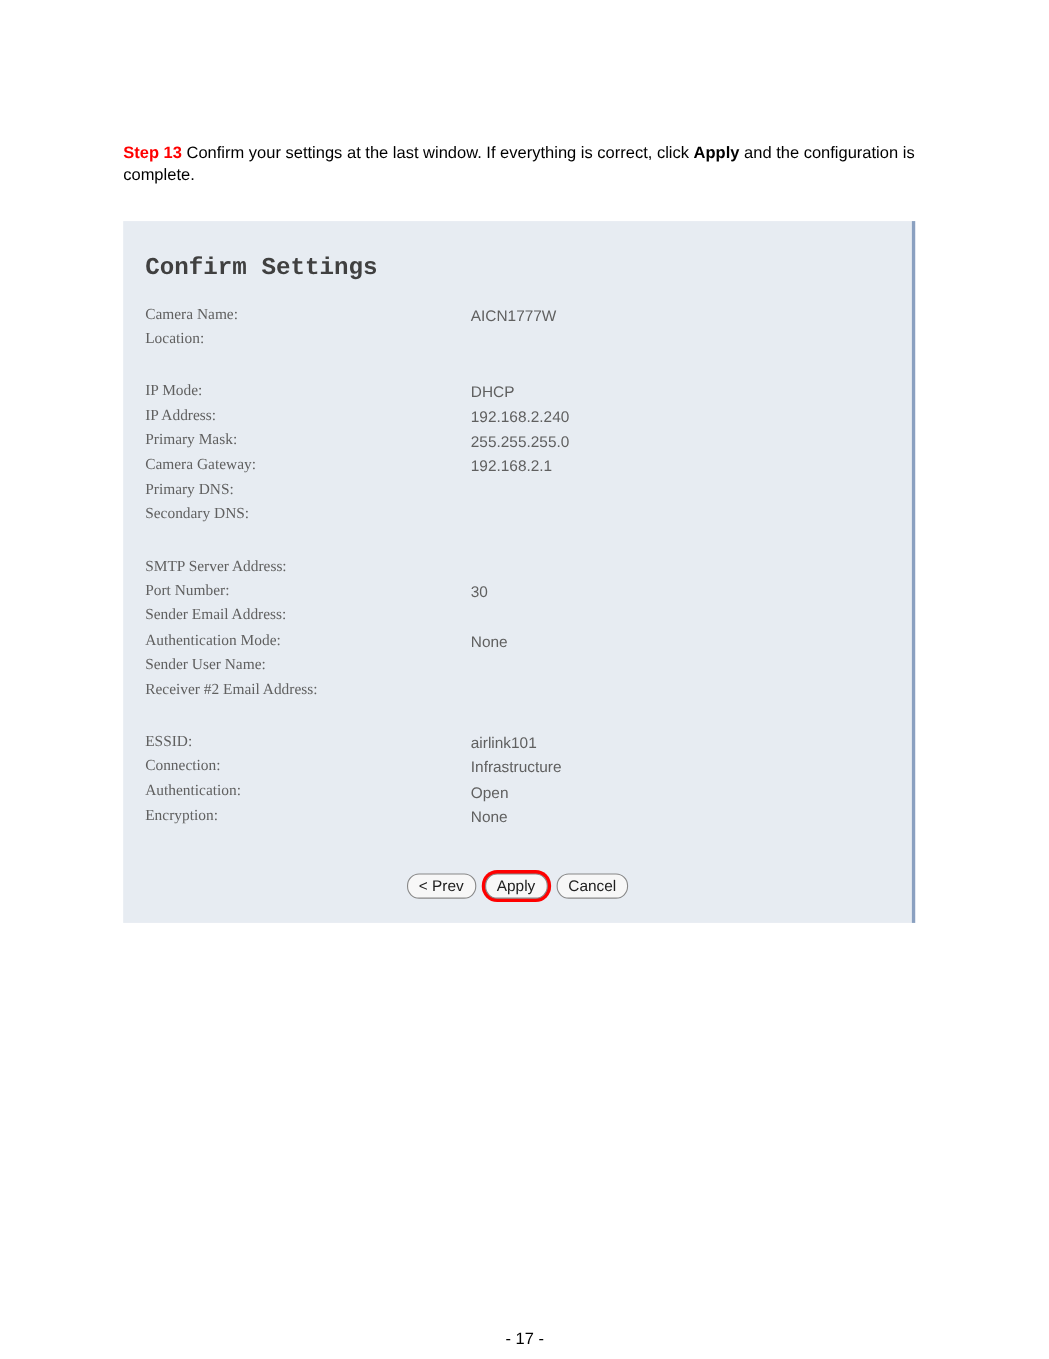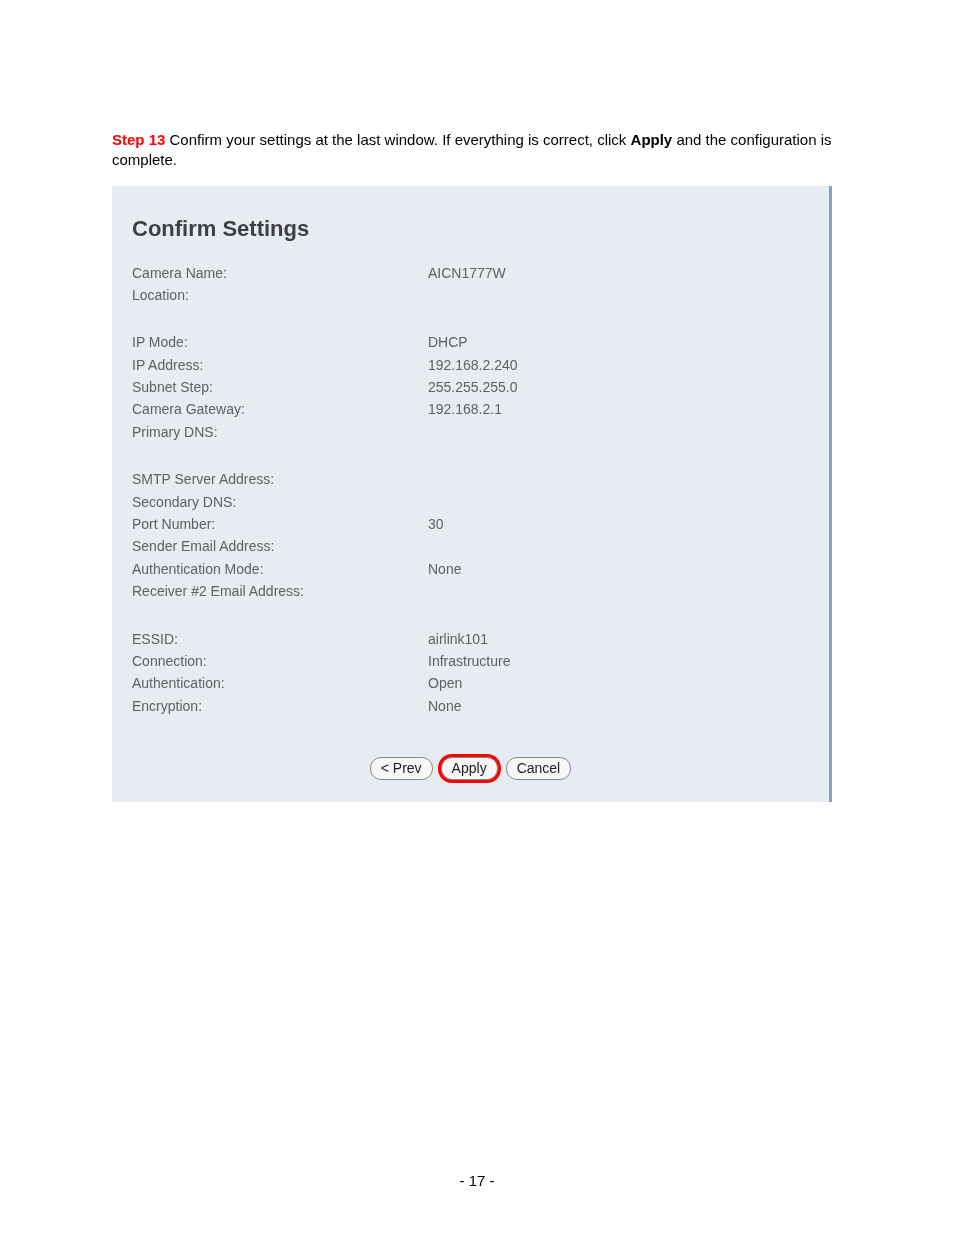--- a/index.html
+++ b/index.html
@@ -10,21 +10,21 @@
     font-family: Arial, Helvetica, sans-serif;
     color: #000000;
   }
   .page {
     padding: 115px 112px 0 112px;
     box-sizing: border-box;
   }
   .intro {
     font-size: 15px;
     line-height: 1.35;
-    margin-bottom: 15px;
+    margin-bottom: 30px;
   }
   .step-label {
     color: #ff0000;
     font-weight: bold;
   }
   .bold {
     font-weight: bold;
   }
   .panel {
     width: 720px;
@@ -32,34 +32,36 @@
     background: #e7ecf2;
     border-right: 3px solid #8aa0c0;
     padding: 30px 20px 22px 20px;
     margin-left: 0;
   }
   .panel-title {
     font-size: 22px;
     font-weight: bold;
     color: #404040;
     margin: 0 0 20px 0;
+    font-family: Liberation Mono, monospace;
   }
   .rows {
     color: #606060;
     font-size: 14px;
     line-height: 1.6;
   }
   .row {
     display: flex;
   }
   .row.gap {
     margin-top: 25px;
   }
   .label {
     width: 296px;
+    font-family: Liberation Serif, serif;
   }
   .value {
     flex: 0 0 auto;
   }
   .button-row {
     margin-top: 40px;
     display: flex;
     justify-content: center;
     gap: 8px;
   }
@@ -107,51 +109,55 @@
 
       <div class="row gap">
         <span class="label">IP Mode:</span>
         <span class="value">DHCP</span>
       </div>
       <div class="row">
         <span class="label">IP Address:</span>
         <span class="value">192.168.2.240</span>
       </div>
       <div class="row">
-        <span class="label">Subnet Step:</span>
+        <span class="label">Primary Mask:</span>
         <span class="value">255.255.255.0</span>
       </div>
       <div class="row">
         <span class="label">Camera Gateway:</span>
         <span class="value">192.168.2.1</span>
       </div>
       <div class="row">
         <span class="label">Primary DNS:</span>
         <span class="value"></span>
       </div>
-      <div class="row gap">
-        <span class="label">SMTP Server Address:</span>
+      <div class="row">
+        <span class="label">Secondary DNS:</span>
         <span class="value"></span>
       </div>
 
-      <div class="row">
-        <span class="label">Secondary DNS:</span>
+      <div class="row gap">
+        <span class="label">SMTP Server Address:</span>
         <span class="value"></span>
       </div>
       <div class="row">
         <span class="label">Port Number:</span>
         <span class="value">30</span>
       </div>
       <div class="row">
         <span class="label">Sender Email Address:</span>
         <span class="value"></span>
       </div>
       <div class="row">
         <span class="label">Authentication Mode:</span>
         <span class="value">None</span>
+      </div>
+      <div class="row">
+        <span class="label">Sender User Name:</span>
+        <span class="value"></span>
       </div>
       <div class="row">
         <span class="label">Receiver #2 Email Address:</span>
         <span class="value"></span>
       </div>
 
       <div class="row gap">
         <span class="label">ESSID:</span>
         <span class="value">airlink101</span>
       </div>

